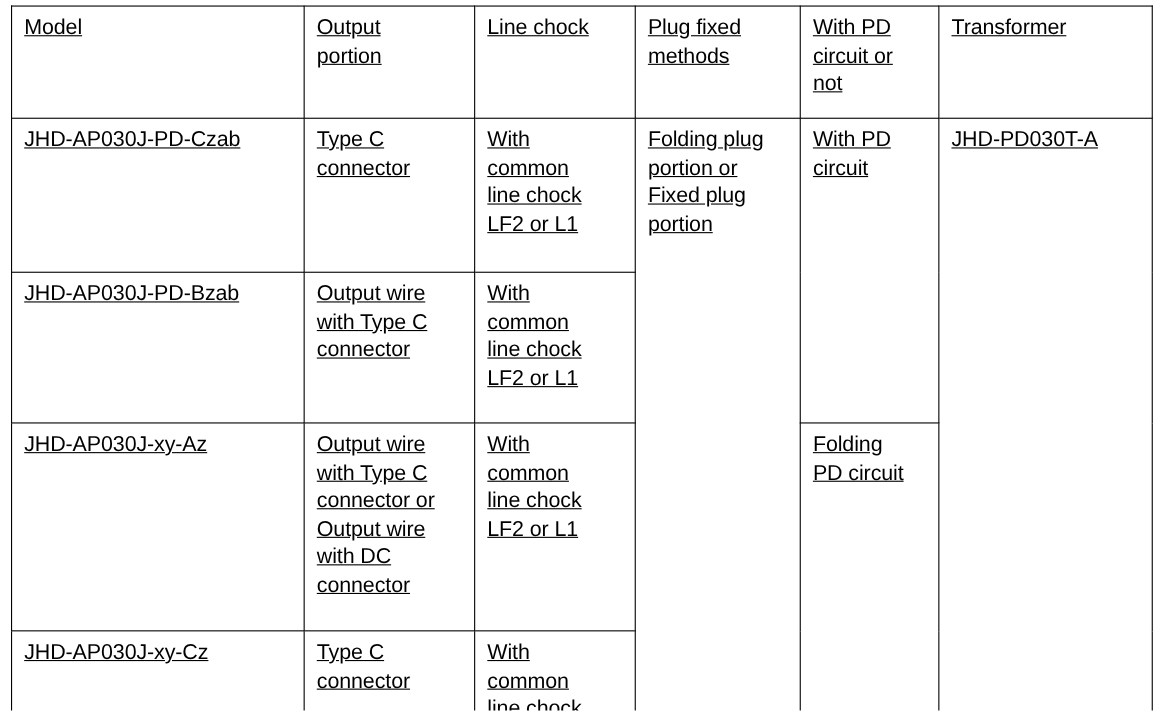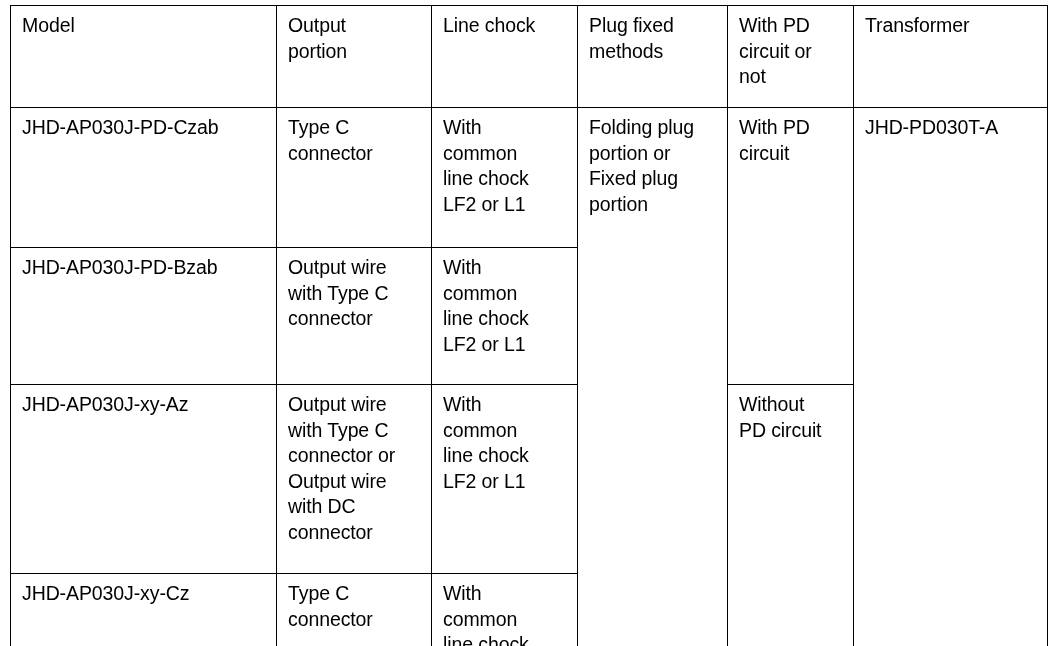--- a/index.html
+++ b/index.html
@@ -51,21 +51,21 @@
   col.c-pd          { width: 126px; }
   col.c-transformer { width: 194px; }
 
   
   tr.r-head td { height: 87px; }
   tr.r-1 td { height: 125px; }
   tr.r-2 td { height: 122px; }
   tr.r-3 td { height: 174px; }
   tr.r-4 td { height: 122px; }
 
-  .cell-text { display: block; white-space: pre-line; }
+  .cell-text { display: block; white-space: pre-line; text-decoration: underline; }
 </style>
 </head>
 <body>
 
 <div id="page">
 
   <table class="spec-table">
     <colgroup>
       <col class="c-model">
       <col class="c-output">
@@ -159,21 +159,21 @@
 with DC
 connector</span>
         </td>
         <td>
           <span class="cell-text">With
 common
 line chock
 LF2 or L1</span>
         </td>
         <td rowspan="2">
-          <span class="cell-text">Without
+          <span class="cell-text">Folding
 PD circuit</span>
         </td>
       </tr>
 
       <tr class="r-4">
         <td>
           <span class="cell-text">JHD-AP030J-xy-Cz</span>
         </td>
         <td>
           <span class="cell-text">Type C

